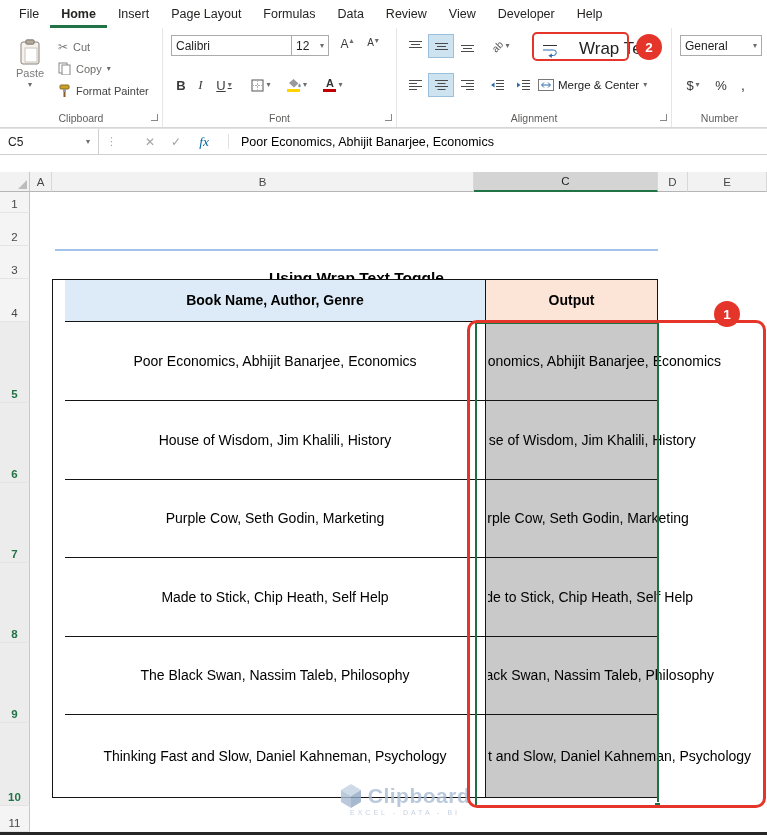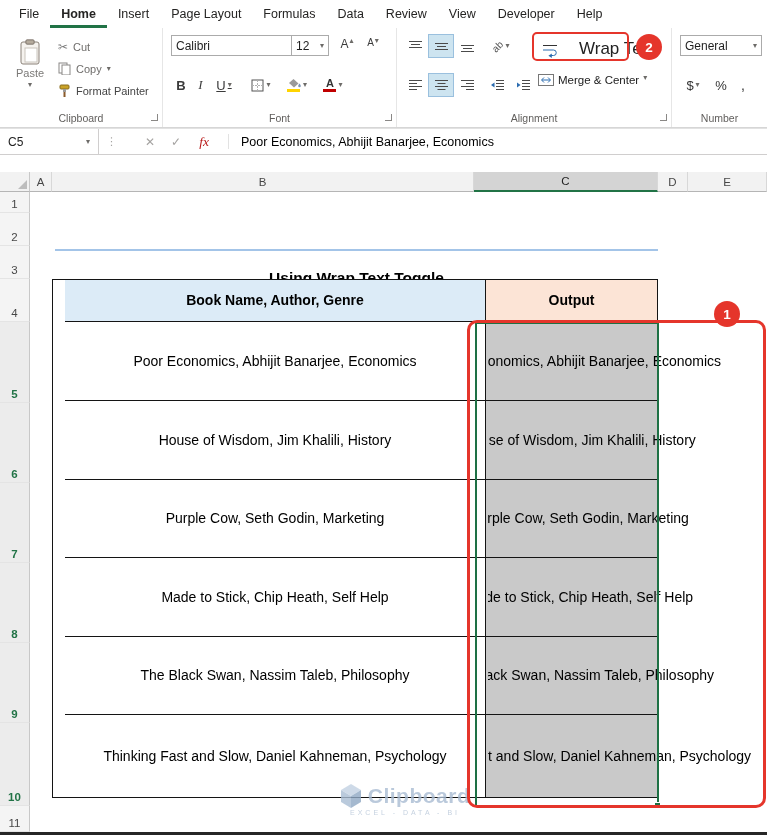--- a/index.html
+++ b/index.html
@@ -54,21 +54,21 @@
 
   .albtn { position:absolute; width:24px; height:22px; display:flex; align-items:center; justify-content:center; }
   .r1 { top:7px; } .r2 { top:46px; }
   .al-1 { left:6px; } .al-2 { left:32px; } .al-3 { left:58px; }
   .al-or { left:88px; width:32px; gap:2px; }
   .al-i1 { left:88px; } .al-i2 { left:114px; }
   .albtn.on { background:#CDE4F0; outline:1px solid #9AC0DE; }
   .rot { display:inline-block; transform:rotate(-45deg); font-size:10px; color:#555; }
   .wrap-btn { position:absolute; left:141px; top:7px; height:24px; display:flex; align-items:flex-end;
               gap:21px; font-size:17px; color:#222; padding:0 4px; white-space:nowrap; }
-  .merge-btn { position:absolute; left:141px; top:46px; height:22px; display:flex; align-items:flex-start;
+  .merge-btn { position:absolute; left:141px; top:46px; height:22px; display:flex; align-items:center;
                gap:4px; font-size:11.5px; color:#222; white-space:nowrap; }
 
   .nfmt { left:8px; top:7px; width:82px; }
   .numbtn { position:absolute; top:46px; height:22px; display:flex; align-items:center;
             justify-content:center; gap:2px; font-size:13px; color:#333; }
   .n-cur { left:8px; width:26px; } .n-pct { left:40px; width:18px; } .n-com { left:62px; width:18px; font-size:14px; }
 
   
   .anno-wrap-box { position:absolute; left:135px; top:4px; width:97px; height:29px;
                    border:2.5px solid #E5352B; border-radius:5px; z-index:6; pointer-events:none; }
@@ -78,21 +78,21 @@
 
   
   .fbar { position:absolute; top:128px; left:0; width:767px; height:27px; background:#fff;
           border-top:1px solid #e2e2e2; border-bottom:1px solid #d0cece; font-size:12px; }
   .namebox { position:absolute; left:0; top:0; width:99px; height:100%; border-right:1px solid #d0cece;
              display:flex; align-items:center; justify-content:space-between; padding:0 8px; color:#222; }
   .fdots { position:absolute; left:106px; top:6px; color:#a6a4a2; font-size:11px; }
   .fbtn2 { position:absolute; top:0; width:24px; height:26px; display:flex; align-items:center;
            justify-content:center; color:#a5a3a1; font-size:12px; }
   .fcancel { left:138px; } .fcheck { left:164px; }
-  .ffx { left:192px; font-family:"Liberation Serif",serif; font-style:italic; color:#b91c1c; font-size:13.5px; }
+  .ffx { left:192px; font-family:"Liberation Serif",serif; font-style:italic; color:#0369a1; font-size:13.5px; }
   .fsep { position:absolute; left:228px; top:5px; bottom:5px; width:1px; background:#e2e2e2; }
   .ftext { position:absolute; left:241px; top:0; height:26px; display:flex; align-items:center;
            color:#000; font-size:12.5px; white-space:nowrap; }
 
   
   .corner { position:absolute; top:172px; left:0; width:30px; height:20px; background:#F2F2F2;
             border-right:1px solid #C8C8C8; border-bottom:1px solid #B5B5B5; }
   .corner:after { content:""; position:absolute; right:2px; bottom:2px;
                   border-left:9px solid transparent; border-bottom:9px solid #BDBDBD; }
   .chead { position:absolute; top:172px; height:20px; background:#F2F2F2; border-right:1px solid #D8D8D8;

